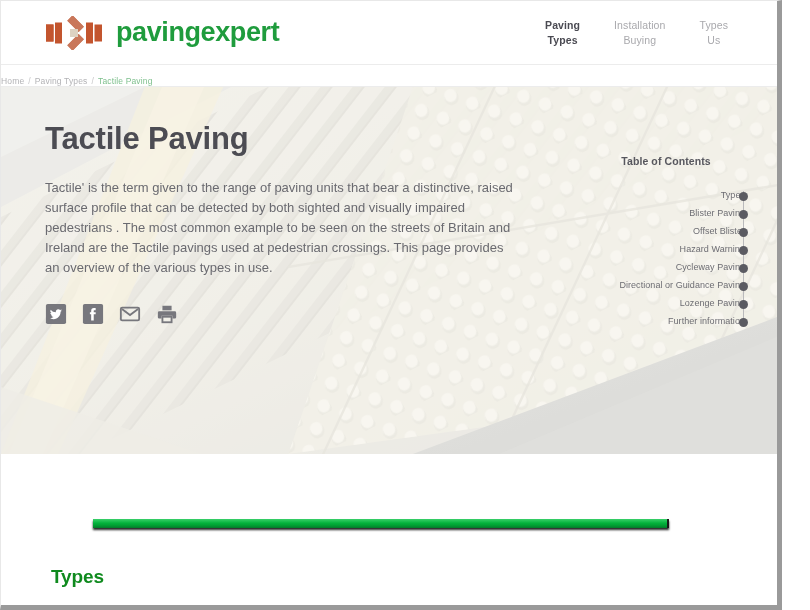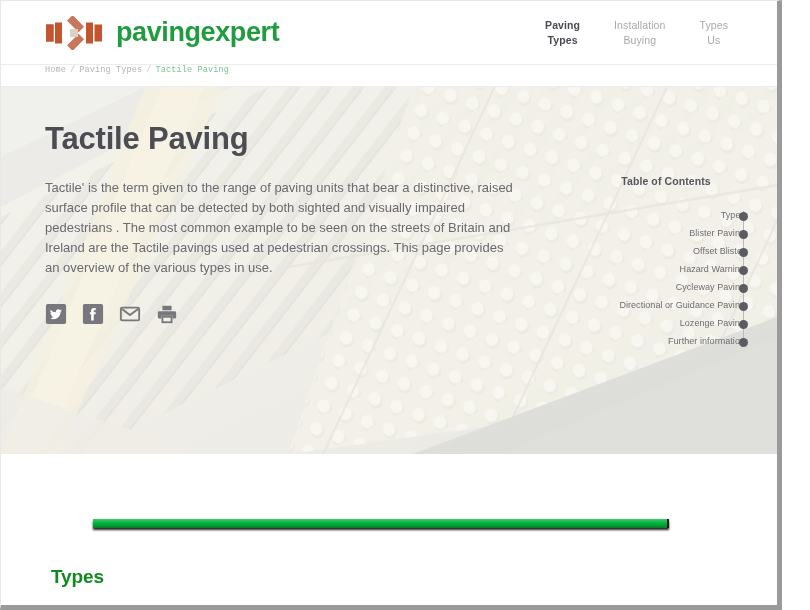--- a/index.html
+++ b/index.html
@@ -84,26 +84,24 @@
     font-weight: bold;
   }
 
   
   #breadcrumb-bar {
     height: 23px;
     background: #ffffff;
     border-top: 1px solid #ececec;
     border-bottom: 1px solid #ececec;
     display: flex;
-    align-items: flex-start;
-    padding-left: 44px;
+    align-items: flex-end;
     font-size: 8.5px;
     color: #b3b3b6;
     letter-spacing: 0.15px;
-    font-family: Liberation Mono, monospace;
   }
   #breadcrumb-bar a { color: #b3b3b6; text-decoration: none; cursor: pointer; }
   #breadcrumb-bar .sep { margin: 0 4px; color: #c6c6c8; }
   #breadcrumb-bar .crumb-current { color: #7fc08e; cursor: default; }
 
   
   #hero {
     position: relative;
     height: 367px;
     overflow: hidden;
@@ -161,21 +159,21 @@
     display: block;
     cursor: pointer;
   }
   .share-btn svg { display: block; width: 22px; height: 22px; fill: #77777d; }
 
   
   #toc {
     margin-left: auto;
     width: 182px;
     flex: 0 0 182px;
-    padding-top: 88px;
+    padding-top: 68px;
     position: relative;
   }
   #toc-title {
     font-size: 10.5px;
     font-weight: bold;
     color: #57575e;
     text-align: center;
     margin-bottom: 20px;
     letter-spacing: 0.1px;
   }

